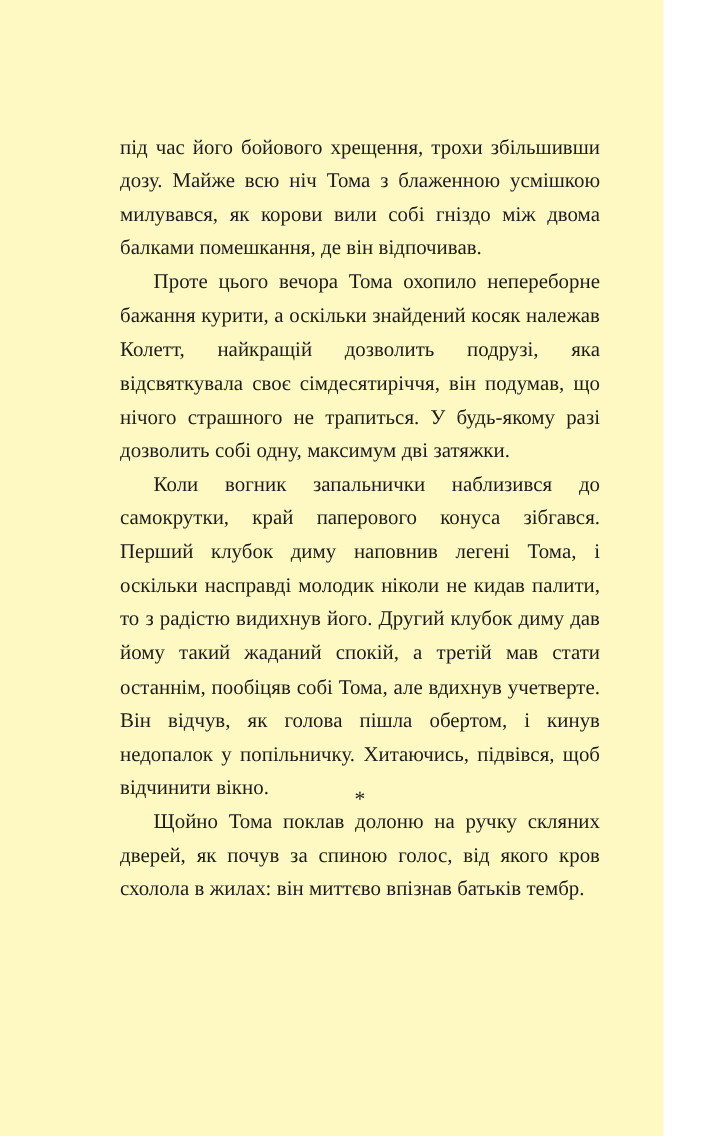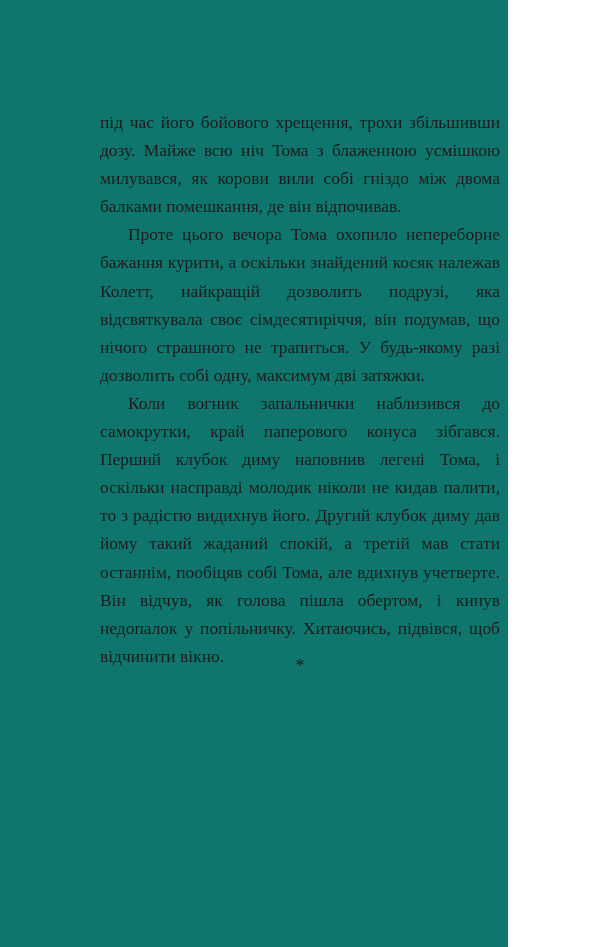--- a/index.html
+++ b/index.html
@@ -9,23 +9,23 @@
   }
   body {
     width: 600px;
     height: 947px;
     overflow: hidden;
     font-family: "Liberation Serif", "DejaVu Serif", serif;
     color: #1c1c1c;
   }
   #page {
     position: relative;
-    width: 508px;
+    width: 553px;
     height: 947px;
-    background: #0f766e;
+    background: #fef9c3;
   }
   #text-block {
     position: absolute;
     left: 100px;
     top: 108px;
     width: 400px;
   }
   .para {
     margin: 0;
     text-align: justify;
@@ -61,18 +61,19 @@
 <div id="page">
 
   <div id="text-block">
 
     <p class="para cont">під час його бойового хрещення, трохи збільшивши до­зу. Майже всю ніч Тома з блаженною усмішкою милу­вався, як корови вили собі гніздо між двома балками помешкання, де він відпочивав.</p>
 
     <p class="para indent">Проте цього вечора Тома охопило непереборне ба­жання курити, а оскільки знайдений косяк належав Колетт, найкращій дозволить подрузі, яка відсвят­кувала своє сімдесятиріччя, він подумав, що нічого страшного не трапиться. У будь-якому разі дозволить собі одну, максимум дві затяжки.</p>
 
     <p class="para indent">Коли вогник запальнички наблизився до самокрут­ки, край паперового конуса зібгався. Перший клубок диму наповнив легені Тома, і оскільки насправді мо­лодик ніколи не кидав палити, то з радістю видихнув його. Другий клубок диму дав йому такий жаданий спо­кій, а третій мав стати останнім, пообіцяв собі Тома, але вдихнув учетверте. Він відчув, як голова пішла обертом, і кинув недопалок у попільничку. Хитаючись, підвівся, щоб відчинити вікно.</p>
 
+    <p class="para indent">Щойно Тома поклав долоню на ручку скляних две­рей, як почув за спиною голос, від якого кров схолола в жилах: він миттєво впізнав батьків тембр.</p>
 
   </div>
 
   <div id="separator">*</div>
 
 </div>
 
 </body></html>

